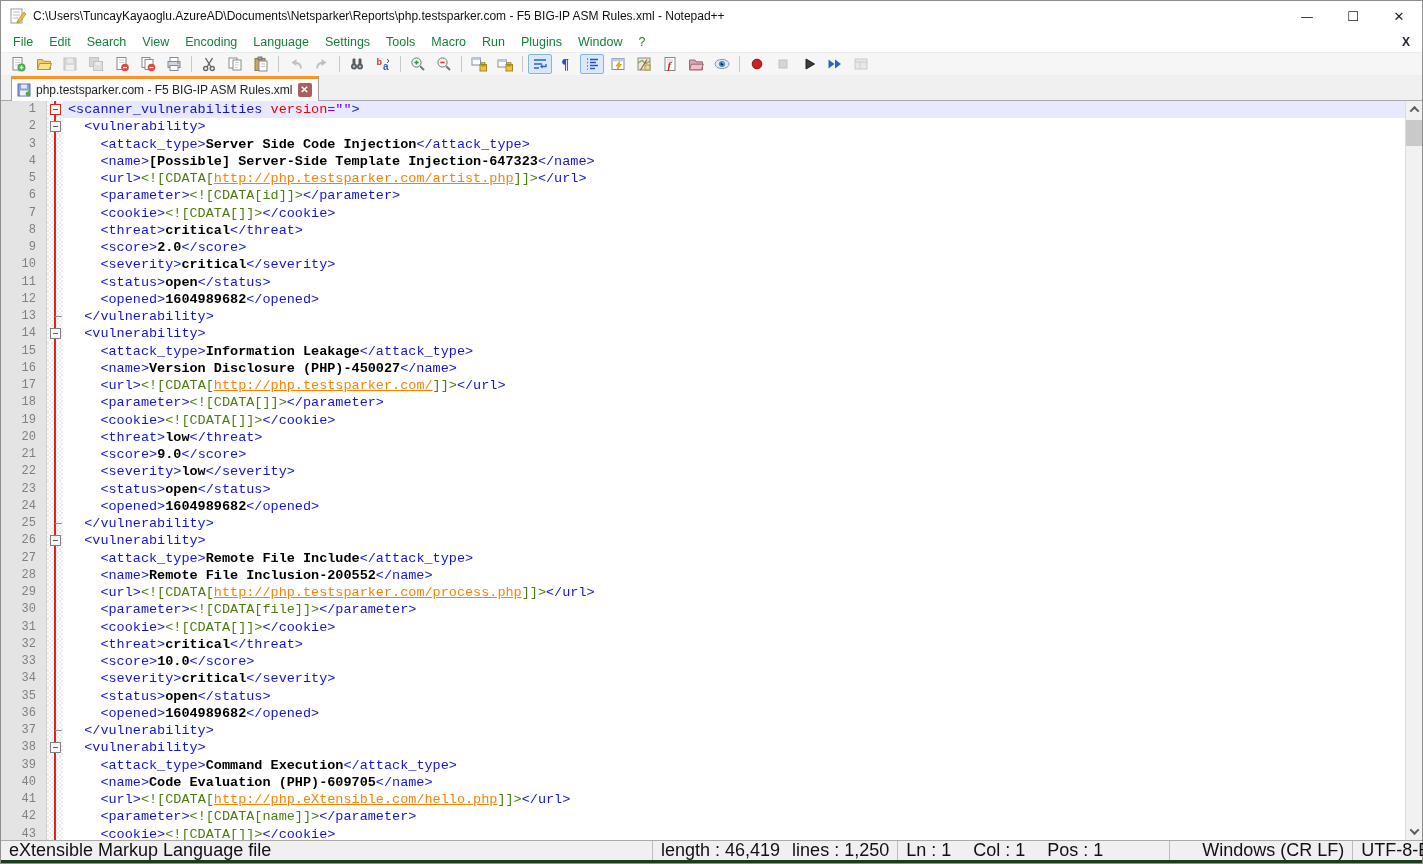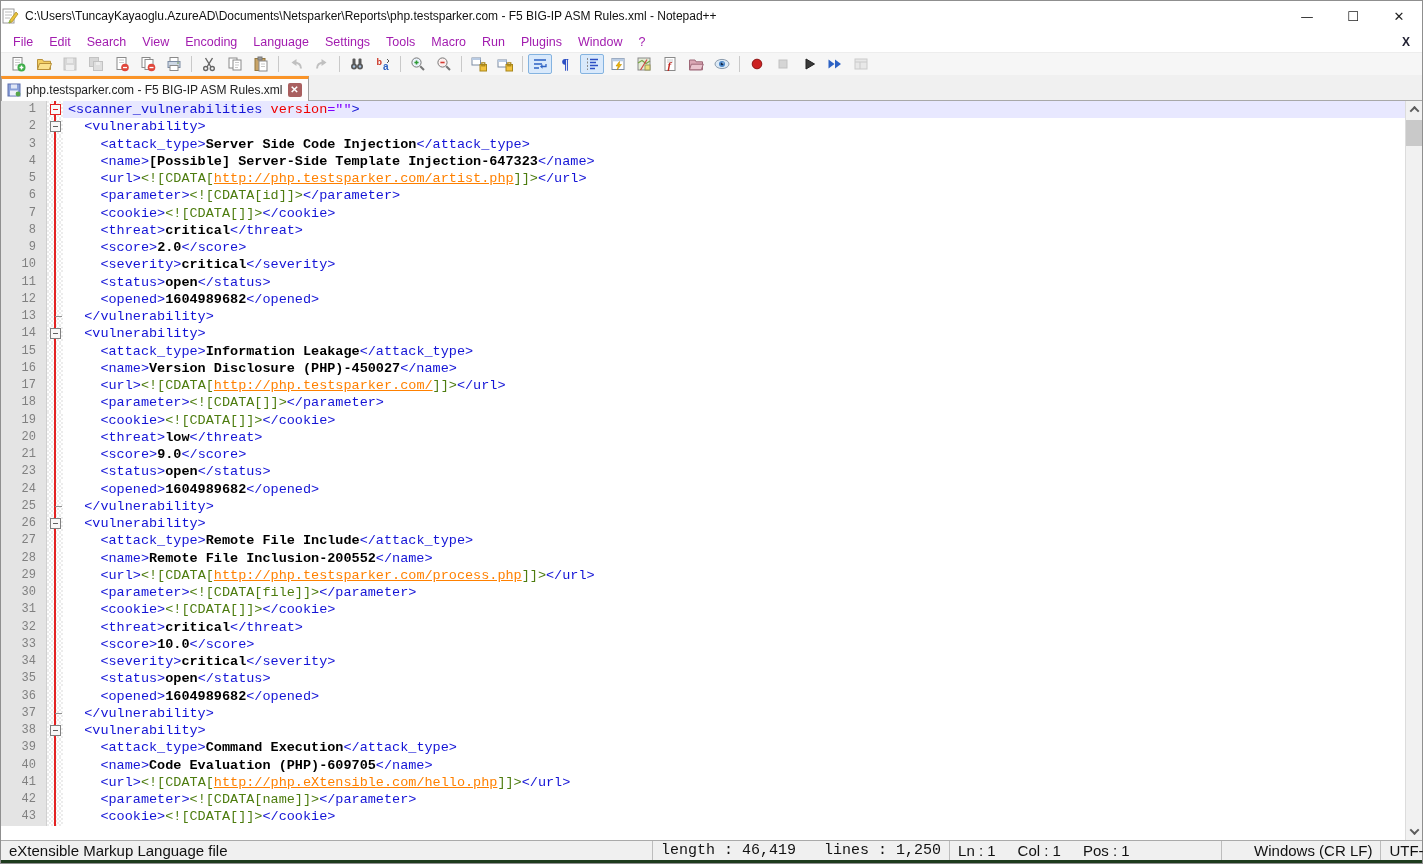--- a/index.html
+++ b/index.html
@@ -1,42 +1,42 @@
 <!DOCTYPE html>
 <html><head>
 <meta charset="utf-8">
 <style>
   * { margin:0; padding:0; box-sizing:border-box; }
   html,body { width:1423px; height:864px; overflow:hidden; }
   body { font-family:"Liberation Sans", sans-serif; font-size:12px; color:#000; background:#fff; }
   .window { width:1423px; height:864px; border:1px solid #8f8f8f; display:flex; flex-direction:column; background:#fff; }
 
   
-  .titlebar { height:30px; flex:0 0 30px; display:flex; align-items:center; background:#fff; }
+  .titlebar { height:30px; flex:0 0 30px; display:flex; align-items:center; background:#fff; padding-left:8px; }
   .app-icon { width:18px; height:18px; margin-right:6px; flex:0 0 18px; }
   .title-text { flex:1 1 auto; font-size:12px; color:#111; white-space:nowrap; overflow:hidden; }
   .win-controls { display:flex; height:30px; }
   .win-btn { width:46px; height:30px; display:flex; align-items:center; justify-content:center; font-size:13px; color:#222; font-family:"DejaVu Sans", sans-serif; }
 
   
   .menubar { height:22px; flex:0 0 22px; display:flex; align-items:center; background:#fff; padding-left:4px; border-bottom:1px solid #ededed; }
-  .menu-item { padding:2px 8px; font-size:12.5px; color:#a21caf; white-space:nowrap; }
+  .menu-item { padding:2px 8px; font-size:12.5px; color:#15803d; white-space:nowrap; }
   .menu-spacer { flex:1 1 auto; }
   .menu-close { padding:2px 12px; color:#223; font-weight:bold; font-size:12px; }
 
   
   .toolbar { height:22px; flex:0 0 22px; display:flex; align-items:center; background:#f6f6f6; padding-left:4px; }
   .tb-btn { width:24px; height:20px; display:flex; align-items:center; justify-content:center; border:1px solid transparent; border-radius:2px; margin:0 1px; }
   .tb-btn svg { width:16px; height:16px; display:block; }
   .tb-btn.disabled { opacity:0.5; filter:grayscale(100%); }
   .tb-btn.active { background:#d9e9fb; border-color:#84b3e0; }
   .tb-sep { width:1px; height:16px; background:#c9c9c9; margin:0 4px; }
 
   
-  .tabbar { height:26px; flex:0 0 26px; background:#f0f0f0; display:flex; align-items:flex-end; border-bottom:1px solid #a8a8a8; padding-left:0; }
+  .tabbar { height:26px; flex:0 0 26px; background:#f0f0f0; display:flex; align-items:flex-end; border-bottom:1px solid #a8a8a8; padding-left:10px; }
   .tab { height:25px; display:flex; align-items:center; background:#fdfdfd; border:1px solid #a0a0a0; border-bottom:none; border-top:3px solid #fa9428; padding:0 6px 0 5px; gap:5px; position:relative; top:1px; }
   .tab-icon { width:14px; height:14px; }
   .tab-label { font-size:12px; color:#222; white-space:nowrap; }
   .tab-close { width:14px; height:14px; border-radius:2px; background:#a95f5f; color:#fff; font-size:10px; line-height:13px; text-align:center; font-weight:bold; }
 
   
   .editor { flex:1 1 auto; position:relative; background:#fff; overflow:hidden; display:flex; }
   .ed-lines { flex:1 1 auto; display:flex; flex-direction:column; overflow:hidden; }
   .ed-row { display:flex; height:17.25px; flex:0 0 17.25px; align-items:stretch; }
   .gutter-num { width:46px; flex:0 0 46px; background:#e4e4e4; color:#808080; text-align:right; padding-right:10px;
@@ -61,24 +61,24 @@
   
   .vscroll { width:17px; flex:0 0 17px; background:#f1f1f1; border-left:1px solid #dcdcdc; position:relative; }
   .vs-arrow { position:absolute; left:0; width:17px; height:17px; display:flex; align-items:center; justify-content:center; }
   .vs-arrow.up { top:0; } .vs-arrow.down { bottom:0; }
   .chev { width:7px; height:7px; border-left:2px solid #5c5c5c; border-top:2px solid #5c5c5c; }
   .chev.up { transform:rotate(45deg) translate(1px,1px); }
   .chev.down { transform:rotate(225deg) translate(1px,1px); }
   .vs-thumb { position:absolute; left:0; top:19px; width:17px; height:26px; background:#c9c9c9; }
 
   
-  .statusbar { height:20px; flex:0 0 20px; background:#f0f0f0; border-top:1px solid #aaaaaa; display:flex; align-items:center; font-size:15px; color:#111; }
+  .statusbar { height:20px; flex:0 0 20px; background:#f0f0f0; border-top:1px solid #aaaaaa; display:flex; align-items:center; font-size:18px; color:#111; }
   .sb-sec { height:100%; display:flex; align-items:center; padding:0 8px; border-right:1px solid #bdbdbd; white-space:nowrap; }
   .sb-doc { flex:0 0 652px; }
-  .sb-len { flex:0 0 212px; gap:28px;font-family:Liberation Mono, monospace; }
+  .sb-len { flex:0 0 212px; gap:12px; }
   .sb-pos { flex:0 0 272px; gap:22px; }
   .sb-eol { flex:0 0 104px;margin-left:24px; }
   .sb-enc { flex:0 0 120px;text-align:right; }
   .sb-ins { flex:0 0 42px; }
   .sb-grip { flex:1 1 auto; height:100%; position:relative; border-right:none; }
   .grip-dots { position:absolute; right:2px; bottom:2px; width:10px; height:10px;
     background-image:radial-gradient(#9a9a9a 1px, transparent 1.2px); background-size:4px 4px; background-position:bottom right; }
   .bottom-edge { height:3px; flex:0 0 3px; background:#1d3b1d; }
 </style>
 </head>
@@ -503,20 +503,27 @@
             <span class="vline"></span>
           </div>
           <div class="code"><span class="tk-tag">    &lt;threat&gt;</span><span class="tk-text">low</span><span class="tk-tag">&lt;/threat&gt;</span></div>
         </div>
         <div class="ed-row">
           <div class="gutter-num">21</div>
           <div class="fold-cell">
             <span class="vline"></span>
           </div>
           <div class="code"><span class="tk-tag">    &lt;score&gt;</span><span class="tk-text">9.0</span><span class="tk-tag">&lt;/score&gt;</span></div>
+        </div>
+        <div class="ed-row">
+          <div class="gutter-num">22</div>
+          <div class="fold-cell">
+            <span class="vline"></span>
+          </div>
+          <div class="code"><span class="tk-tag">    &lt;severity&gt;</span><span class="tk-text">low</span><span class="tk-tag">&lt;/severity&gt;</span></div>
         </div>
         <div class="ed-row">
           <div class="gutter-num">23</div>
           <div class="fold-cell">
             <span class="vline"></span>
           </div>
           <div class="code"><span class="tk-tag">    &lt;status&gt;</span><span class="tk-text">open</span><span class="tk-tag">&lt;/status&gt;</span></div>
         </div>
         <div class="ed-row">
           <div class="gutter-num">24</div>

